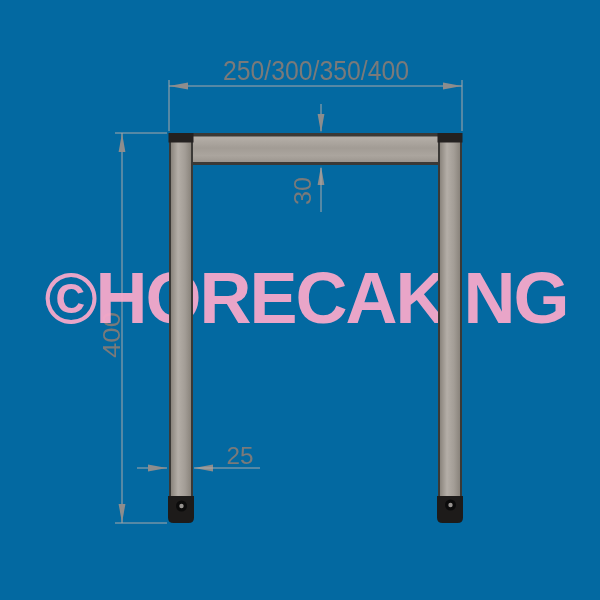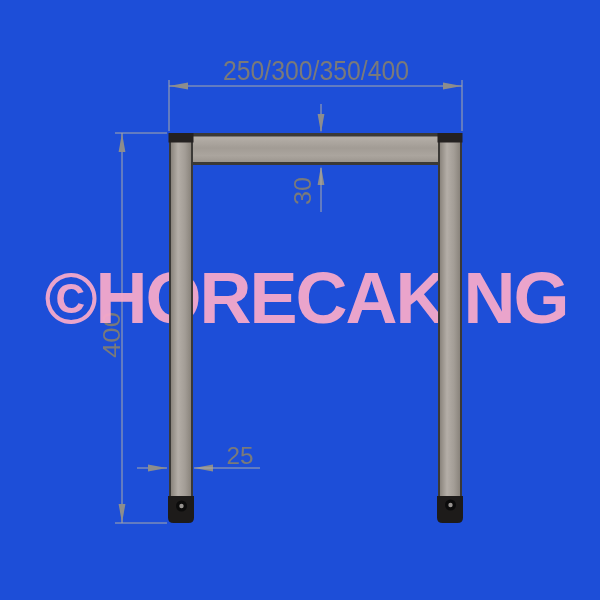--- a/index.html
+++ b/index.html
@@ -1,17 +1,17 @@
 <!DOCTYPE html>
 <html><head>
 <meta charset="utf-8">
 <style>
   html,body{margin:0;padding:0;background:#ffffff;}
   #stage{
-    position:relative;width:600px;height:600px;background:#1d4ed8;
+    position:relative;width:600px;height:600px;background:#0369a1;
     overflow:hidden;font-family:"Liberation Sans",sans-serif;
   }
   #stage svg{position:absolute;left:0;top:0;}
   .dims-layer{z-index:1;}
   .watermark{
     position:absolute;z-index:2;left:6px;top:268px;width:600px;
     text-align:center;font-weight:bold;font-size:72px;line-height:60px;
     letter-spacing:-2px;color:#f6a9cb;opacity:0.95;white-space:nowrap;
     user-select:none;
   }

